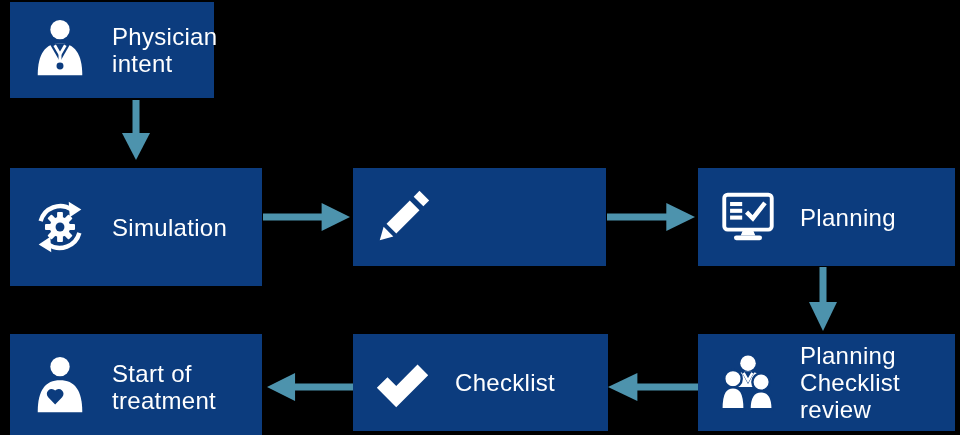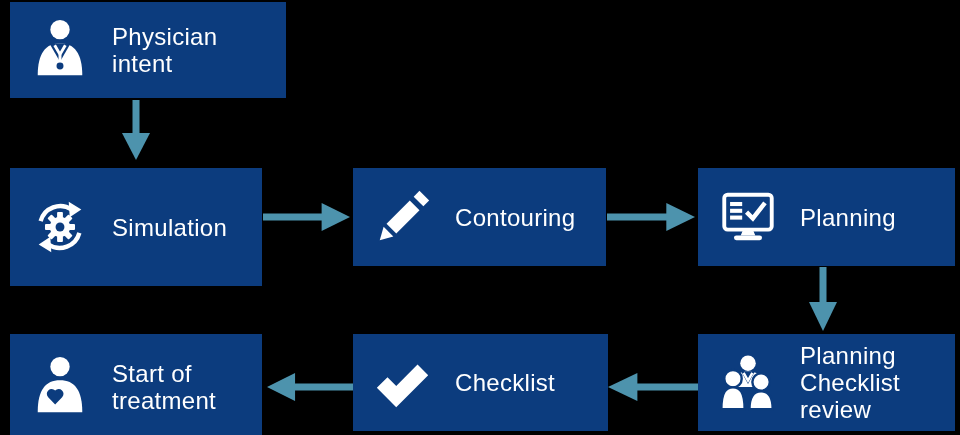--- a/index.html
+++ b/index.html
@@ -17,21 +17,21 @@
     flex:0 0 64px;width:64px;height:64px;margin-right:20px;
     display:flex;align-items:center;justify-content:center;
     color:var(--text-white,#fff);
   }
   .icon svg{width:62px;height:62px;display:block;}
   .label{
     font-size:24px;line-height:27px;letter-spacing:.3px;
     white-space:pre-line;font-weight:400;
   }
   
-  .n1{left:10px;top:2px;width:276px;height:96px}
+  .n1{left:10px;top:2px;width:204px;height:96px}
   .n2{left:10px;top:168px;width:252px;height:118px}
   .n3{left:353px;top:168px;width:253px;height:98px}
   .n4{left:698px;top:168px;width:257px;height:98px}
   .n5{left:698px;top:334px;width:257px;height:97px}
   .n6{left:353px;top:334px;width:255px;height:97px}
   .n7{left:10px;top:334px;width:252px;height:105px}
   
   .arrow{position:absolute;color:var(--arrow-teal,#4d93ad);display:block;}
   .a1{left:122px;top:100px;width:28px;height:60px}
   .a2{left:263px;top:203px;width:87px;height:28px}
@@ -85,21 +85,20 @@
   </div>
 
   <div class="node n3">
     <span class="icon">
       <svg viewBox="0 0 64 64" fill="currentColor">
         <polygon points="8,56 12,42 22,52"></polygon>
         <polygon points="15,39 39,15 49,25 25,49"></polygon>
         <polygon points="43,11 49,5 59,15 53,21"></polygon>
       </svg>
     </span>
-    <span class="label">Contouring</span>
   </div>
 
   <div class="node n4">
     <span class="icon">
       <svg viewBox="0 0 64 64">
         <rect x="7.5" y="9" width="49" height="36" rx="3.5" fill="none" stroke="currentColor" stroke-width="4"></rect>
         <g fill="currentColor">
           <rect x="13.5" y="16.5" width="12.5" height="4.2"></rect>
           <rect x="13.5" y="23.5" width="12.5" height="4.2"></rect>
           <rect x="13.5" y="30.5" width="12.5" height="4.2"></rect>

